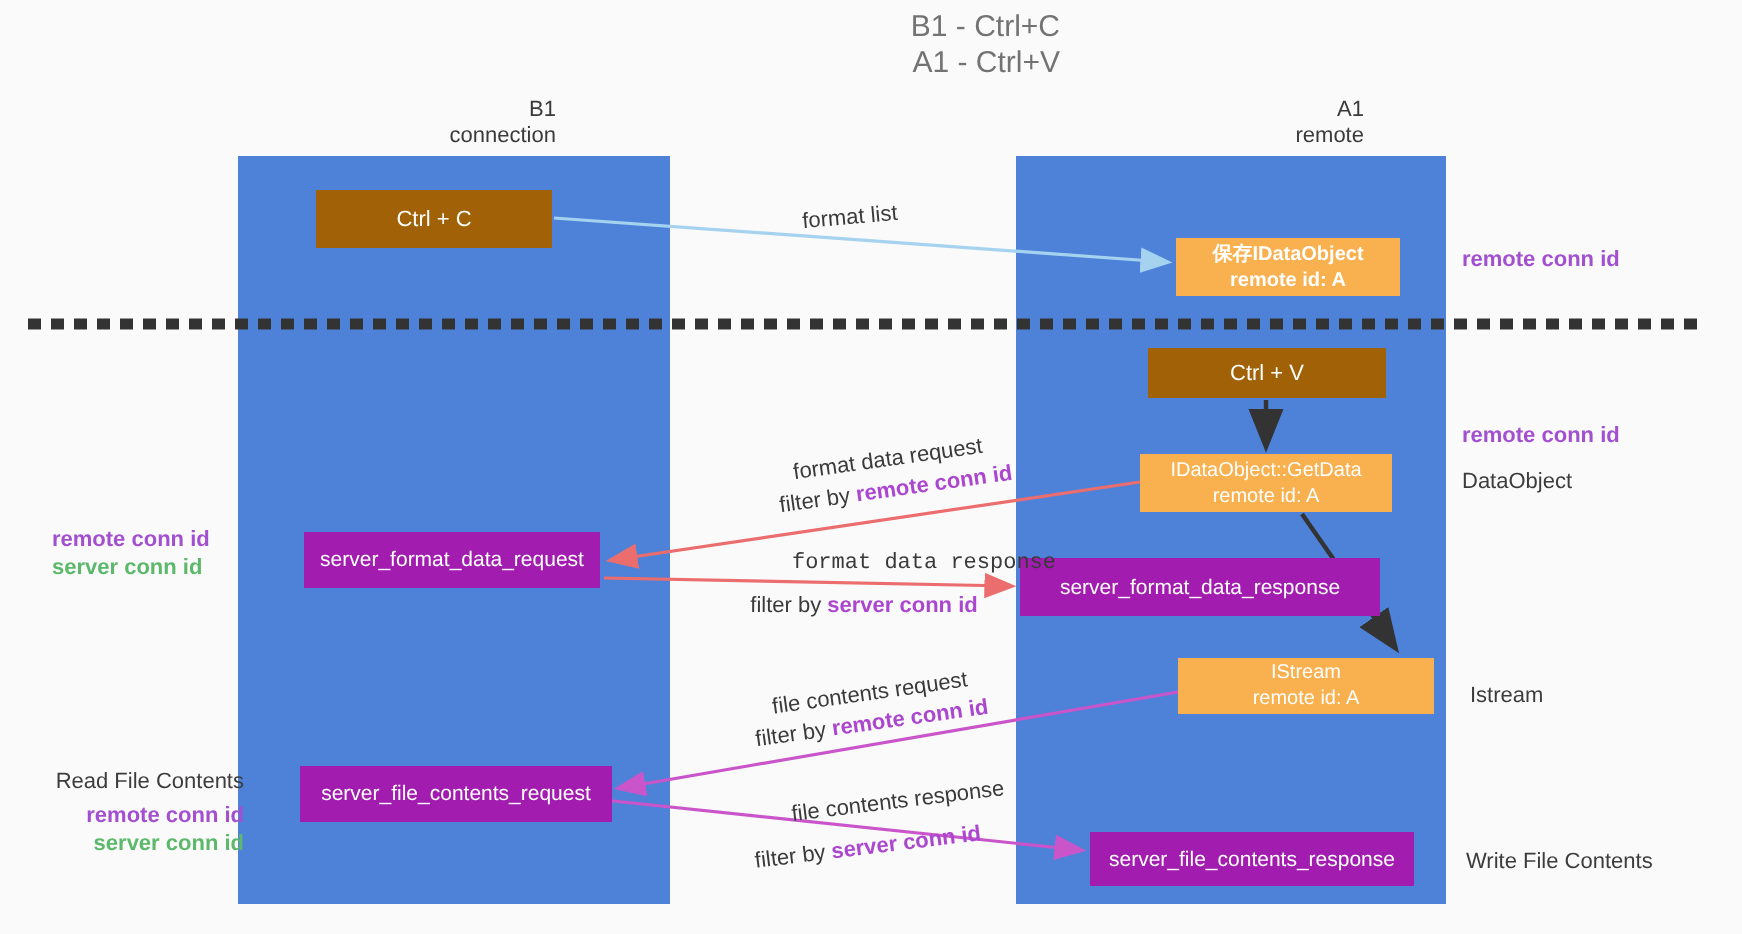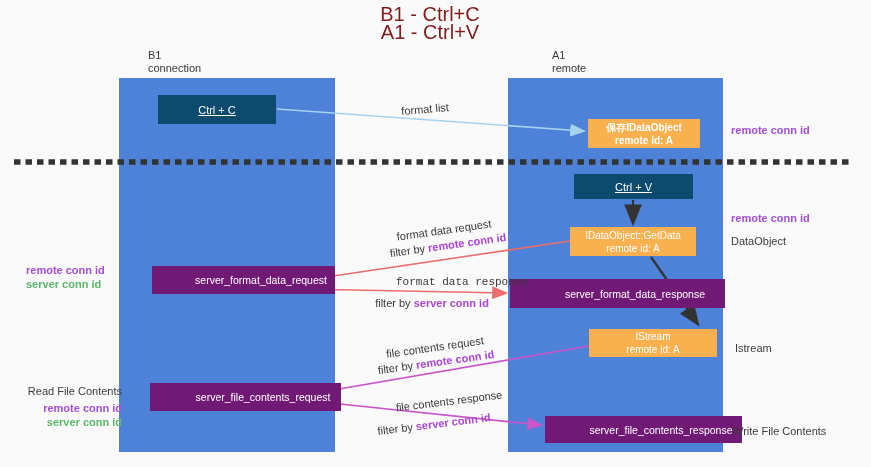--- a/index.html
+++ b/index.html
@@ -1,41 +1,41 @@
 <!DOCTYPE html>
 <html><head>
 <meta charset="utf-8">
 <style>
   html,body{margin:0;padding:0;background:#fafafa;}
   .canvas{
     position:relative;width:871px;height:467px;overflow:hidden;
     font-family:"Liberation Sans",sans-serif;background:#fafafa;
   }
   .title{
-    position:absolute;left:330px;top:5px;width:200px;text-align:center;
-    font-size:20px;line-height:18px;color:#7f1d1d;
+    position:absolute;left:330px;top:5px;width:200px;text-align:right;
+    font-size:15px;line-height:18px;color:#737373;
   }
   .col-header{
-    position:absolute;width:130px;text-align:left;
+    position:absolute;width:130px;text-align:right;
     font-size:11px;line-height:13px;color:#3a3a3a;
   }
   .col-header.b1{left:148px;top:49px;}
   .col-header.a1{left:552px;top:49px;}
   .column{position:absolute;top:78px;width:216px;height:374px;background:#4d82d8;}
   .column.b1{left:119px;}
   .column.a1{left:508px;width:215px;}
   .node{
     position:absolute;color:#fff;text-align:center;
     display:flex;flex-direction:column;justify-content:center;
   }
-  .green{background:#0c4a6e;font-size:11px;text-decoration:underline;}
+  .green{background:#a16207;font-size:11px;}
   .orange{background:#f9b04f;font-size:10px;line-height:13px;}
   .msg{
-    position:absolute;background:#701a75;color:#fff;text-align:center;
-    font-size:10.5px;display:flex;align-items:center;justify-content:center;padding-left:35px;
+    position:absolute;background:#a21caf;color:#fff;text-align:center;
+    font-size:10.5px;display:flex;align-items:center;justify-content:center;
   }
   .node-ctrlc{left:158px;top:95px;width:118px;height:29px;}
   .node-save{left:588px;top:119px;width:112px;height:29px;font-weight:bold;}
   .node-ctrlv{left:574px;top:174px;width:119px;height:25px;font-size:11px;}
   .node-getdata{left:570px;top:227px;width:126px;height:29px;}
   .node-istream{left:589px;top:329px;width:128px;height:28px;}
   .msg-format-req{left:152px;top:266px;width:148px;height:28px;}
   .msg-format-res{left:510px;top:279px;width:180px;height:29px;}
   .msg-file-req{left:150px;top:383px;width:156px;height:28px;}
   .msg-file-res{left:545px;top:416px;width:162px;height:27px;}

